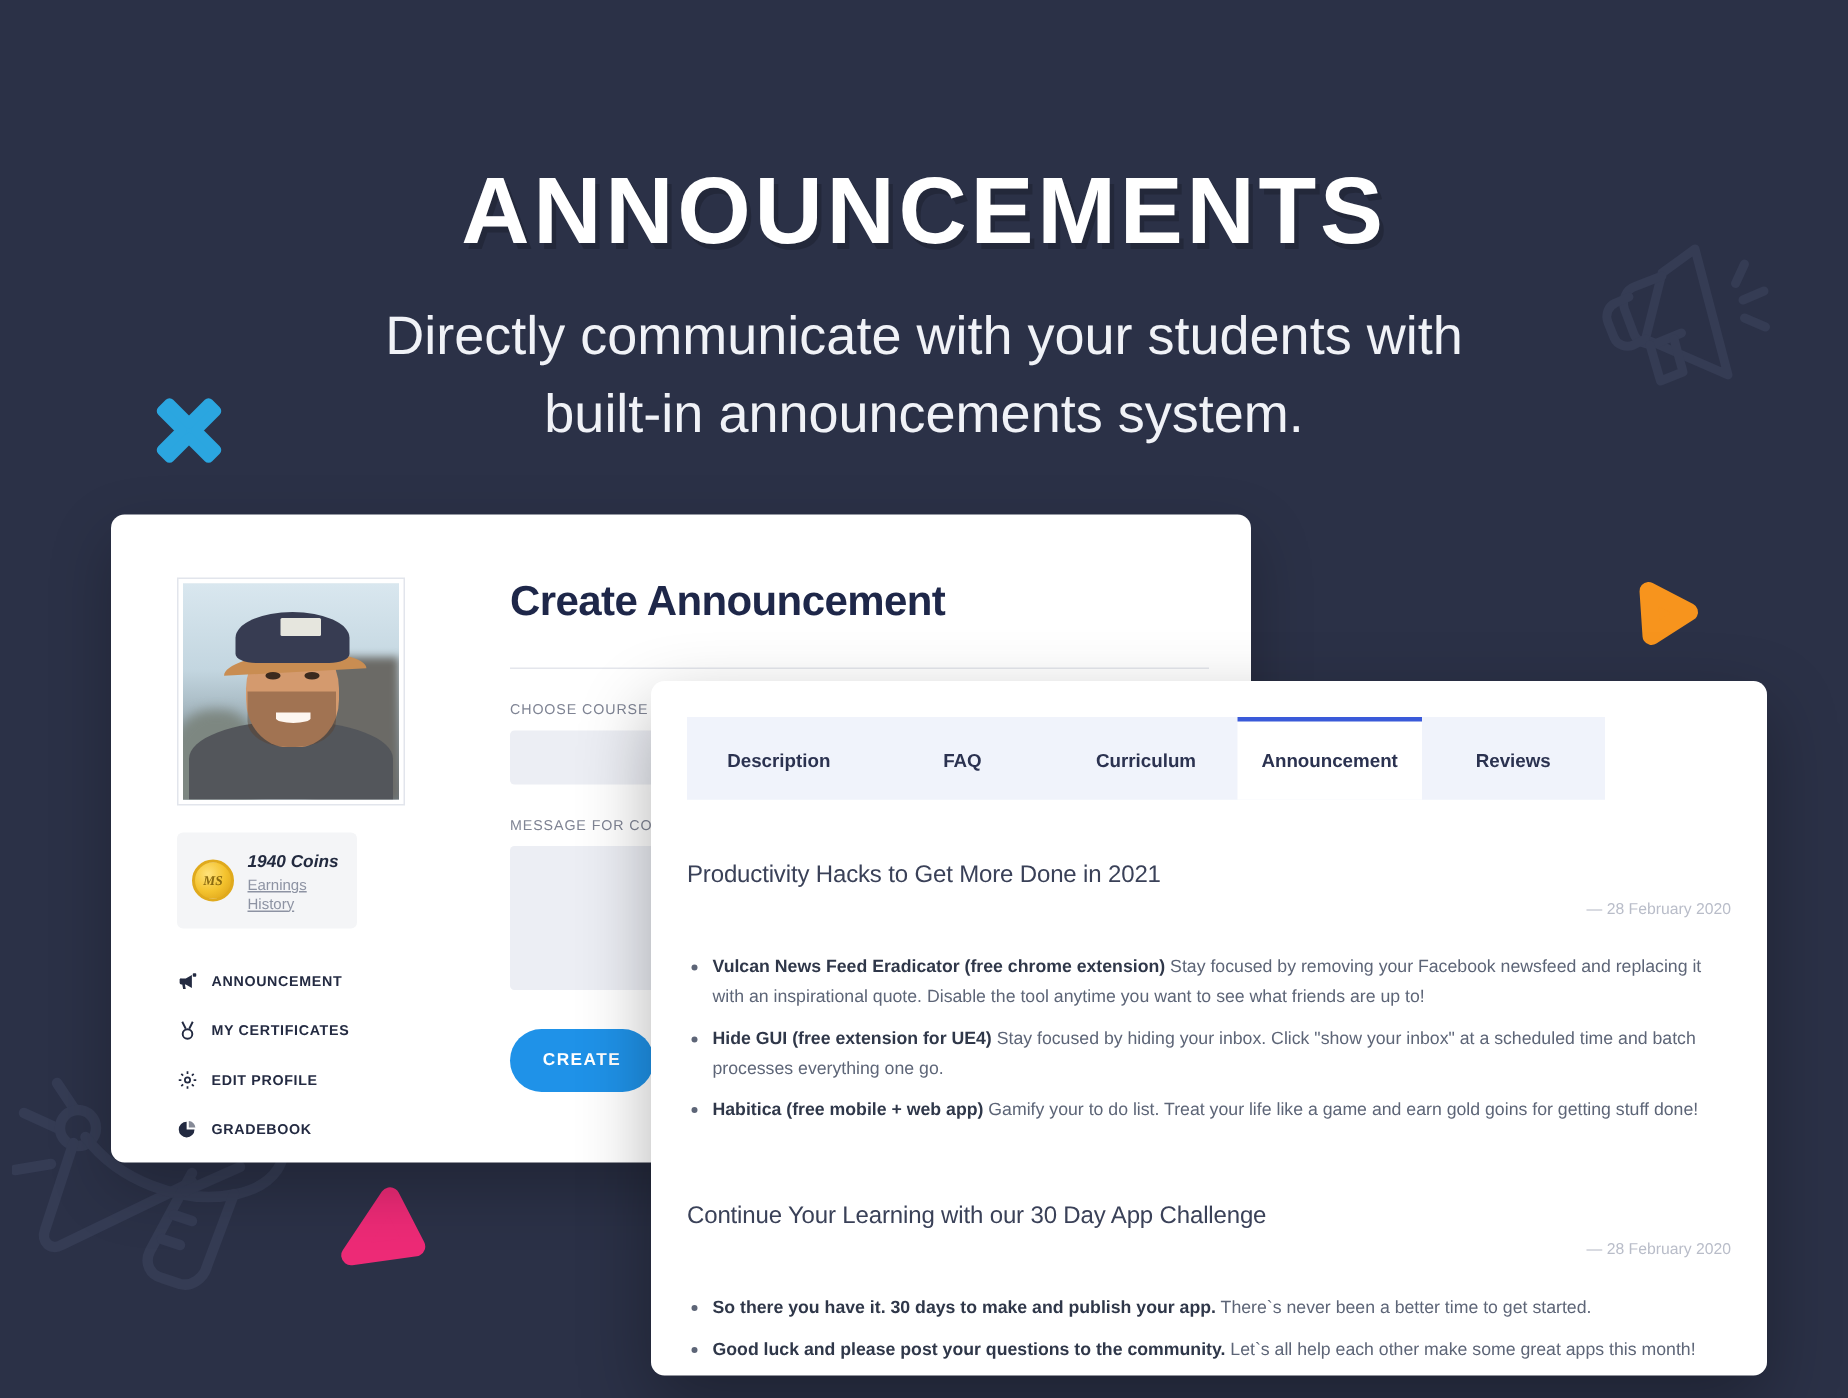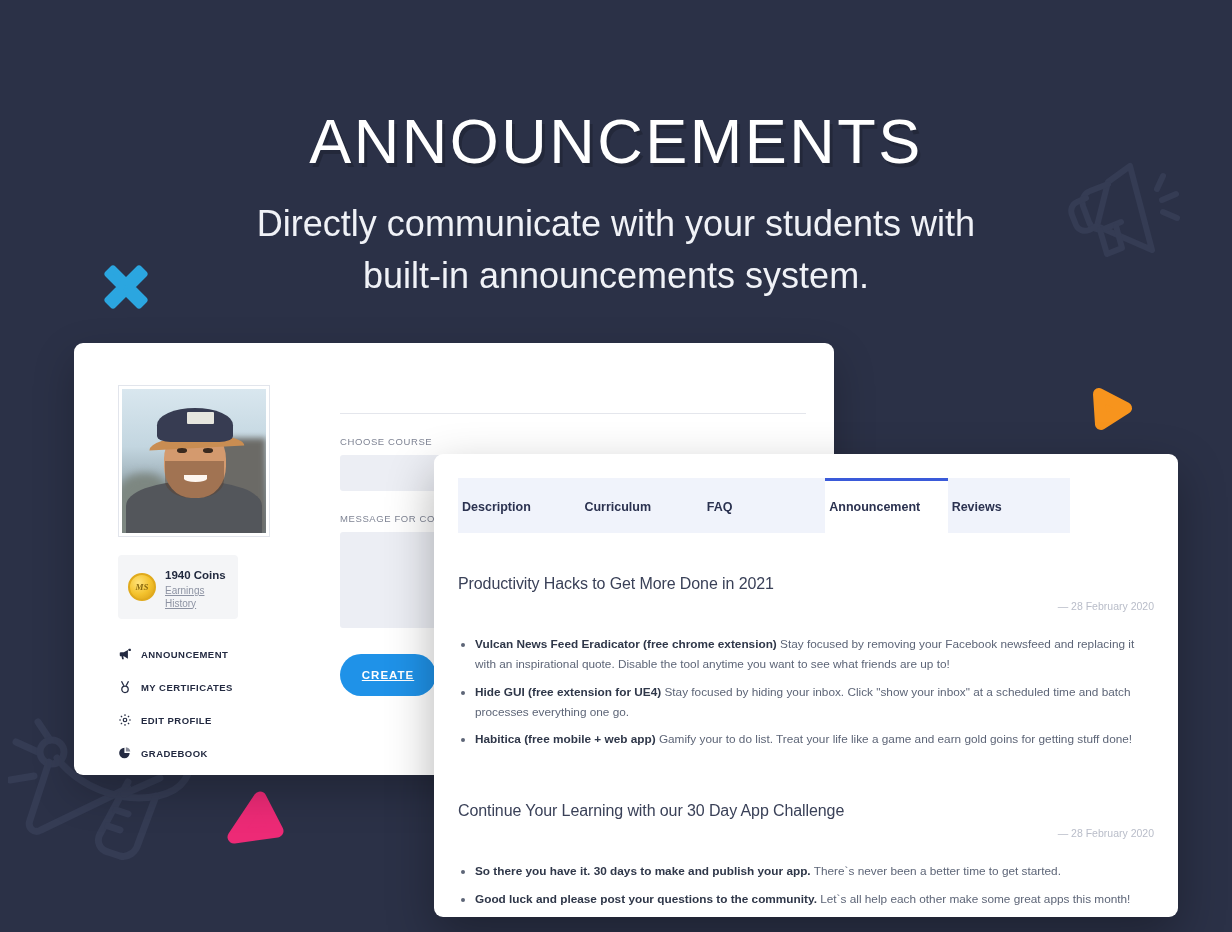--- a/index.html
+++ b/index.html
@@ -38,21 +38,21 @@
   
   .hero {
     position: absolute;
     left: 0; top: 0;
     width: 1232px;
     text-align: center;
     padding-top: 108px;
   }
   .hero-title {
     font-size: 63px;
-    font-weight: normal;
+    font-weight: bold;
     letter-spacing: 2.5px;
     color: #ffffff;
     text-shadow: 3px 4px 0 rgba(0,0,0,0.18);
     line-height: 1.05;
   }
   .hero-sub {
     margin-top: 24px;
     font-size: 36px;
     color: #f0f2f7;
     line-height: 1.45;
@@ -136,21 +136,21 @@
     width: 28px; height: 28px; flex: 0 0 28px;
     border-radius: 50%;
     background: radial-gradient(circle at 36% 32%, #ffe27a 0%, #f4c32e 52%, #d79c15 100%);
     border: 2px solid #e0aa1d;
     display:flex; align-items:center; justify-content:center;
     font-size: 9px; font-weight: bold; color: #8a6a10;
     font-family: "Liberation Serif", serif;
     font-style: italic;
   }
   .coins-text { line-height: 1.25; }
-  .coins-amount { font-size: 11.5px; font-weight: bold; color: #222a3f; }
+  .coins-amount { font-size: 11.5px; font-weight: bold; color: #222a3f; font-style: italic; }
   .coins-link {
     font-size: 10px; color: #8d93a3;
     text-decoration: underline; display: block; margin-top: 1px;
   }
 
   .menu { margin-top: 28px; }
   .menu-item {
     display: flex; align-items: center; gap: 9px;
     margin-bottom: 19px;
     color: #232a41;
@@ -174,21 +174,20 @@
   .field-input { height: 36px; background: #eceef4; border-radius: 3px; }
   .field-textarea { height: 96px; background: #eceef4; border-radius: 3px; margin-bottom: 26px; }
   .field-group-2 { margin-top: 22px; }
   .btn-create {
     width: 96px; height: 42px;
     background: #1f92e8;
     color: #fff;
     border: none; border-radius: 22px;
     font-size: 11.5px; font-weight: bold; letter-spacing: 1px;
     cursor: pointer;
-    text-decoration: underline;
   }
 
   
   .ann-panel {
     position: absolute;
     left: 434px; top: 454px;
     width: 744px; height: 463px;
     background: #ffffff;
     border-radius: 9px;
     box-shadow: 0 18px 48px rgba(0,0,0,0.30);
@@ -197,20 +196,21 @@
 
   .tabs {
     display: flex;
     margin: 24px 24px 0 24px;
     background: #f0f3fb;
     border-radius: 3px 3px 0 0;
     width: 612px;
   }
   .tab {
     flex: 1;
+    text-align: center;
     padding: 19px 4px;
     font-size: 12.5px;
     font-weight: bold;
     color: #2b3250;
     cursor: pointer;
     border-top: 3px solid transparent;
     background: #f0f3fb;
   }
   .tab.active {
     background: #ffffff;
@@ -367,20 +367,21 @@
               <path d="M13.5 2.2V9.6H21a8.2 8.2 0 0 0-7.5-7.4z" opacity="0.55"></path>
             </svg>
           </span>
           <span>GRADEBOOK</span>
         </div>
 
       </div>
     </div>
 
     <div class="form-col">
+      <div class="form-title">Create Announcement</div>
       <div class="form-rule"></div>
 
       <div>
         <div class="field-label">CHOOSE COURSE</div>
         <div class="field-input"></div>
       </div>
 
       <div class="field-group-2">
         <div class="field-label">MESSAGE FOR COURSE STUDENTS</div>
         <div class="field-textarea"></div>
@@ -389,22 +390,22 @@
       <button class="btn-create">CREATE</button>
     </div>
 
   </div>
 </div>
 
 <div class="ann-panel">
 
   <div class="tabs">
     <div class="tab">Description</div>
+    <div class="tab">FAQ</div>
     <div class="tab">Curriculum</div>
-    <div class="tab">FAQ</div>
     <div class="tab active">Announcement</div>
     <div class="tab">Reviews</div>
   </div>
 
   <div class="ann-body">
 
     <div class="ann-block-1">
       <div class="ann-head">Productivity Hacks to Get More Done in 2021</div>
       <div class="ann-date">— 28 February 2020</div>
       <ul class="ann-list">

